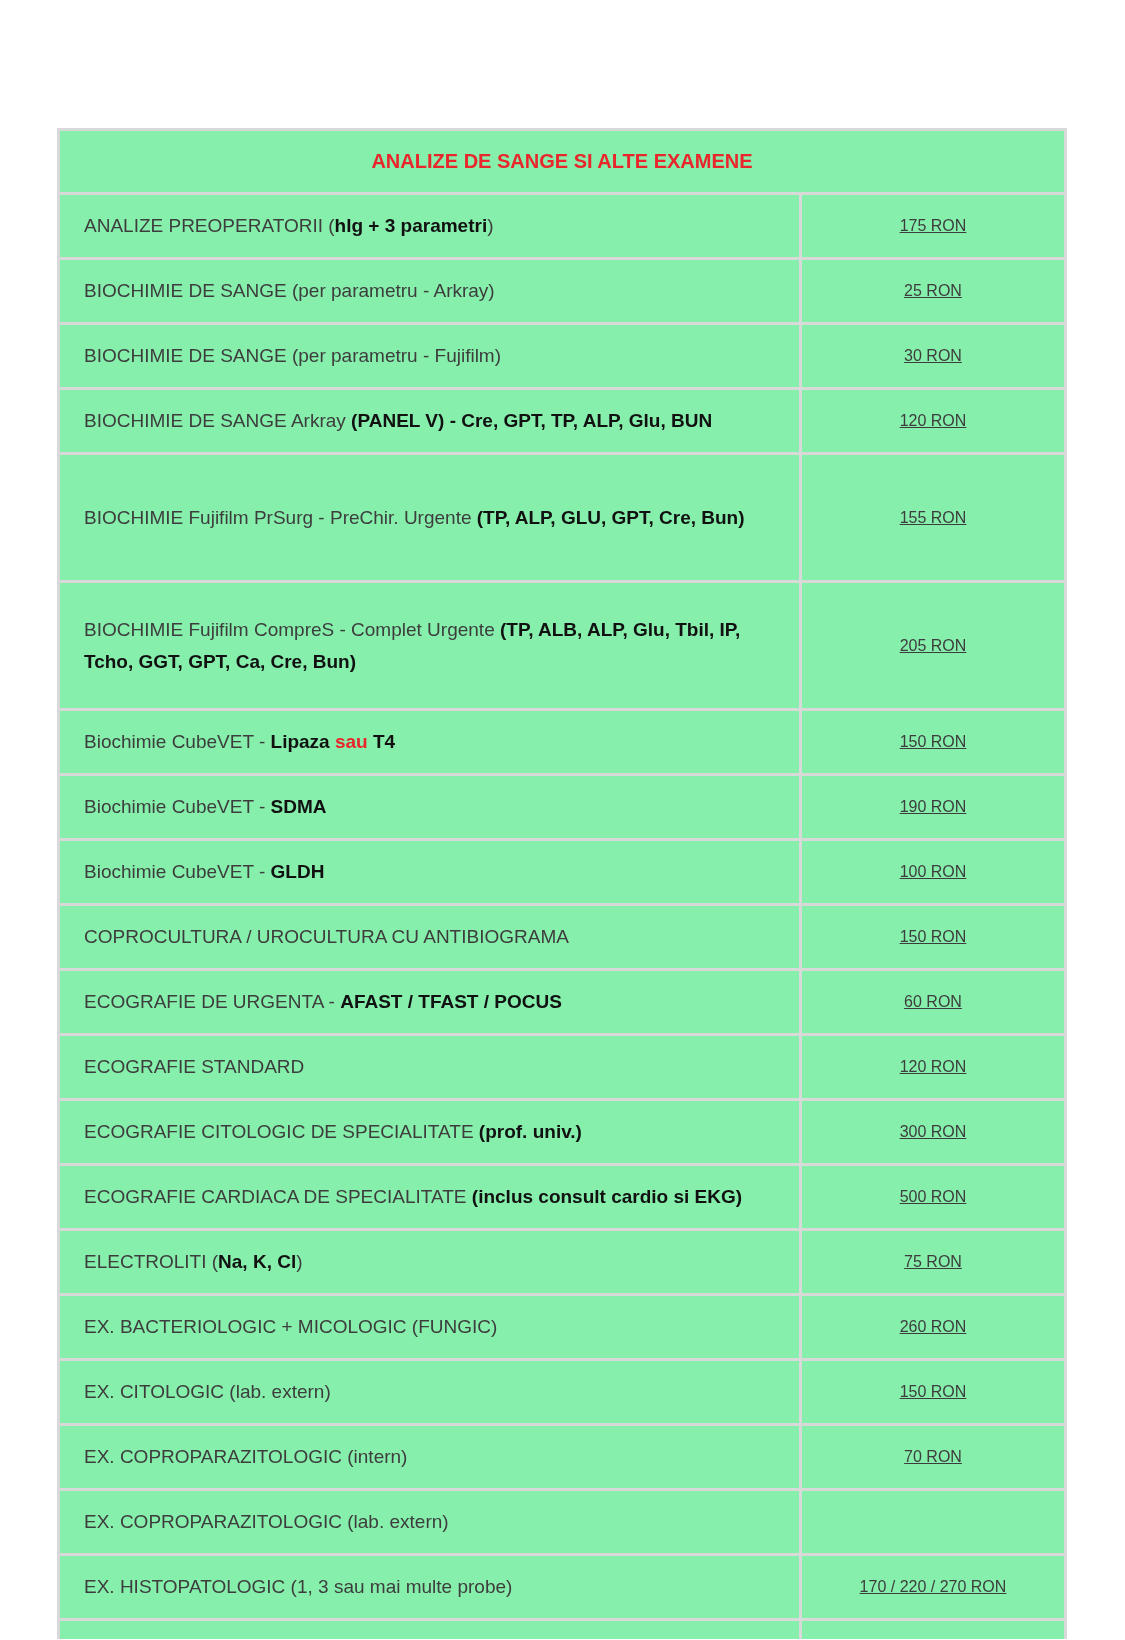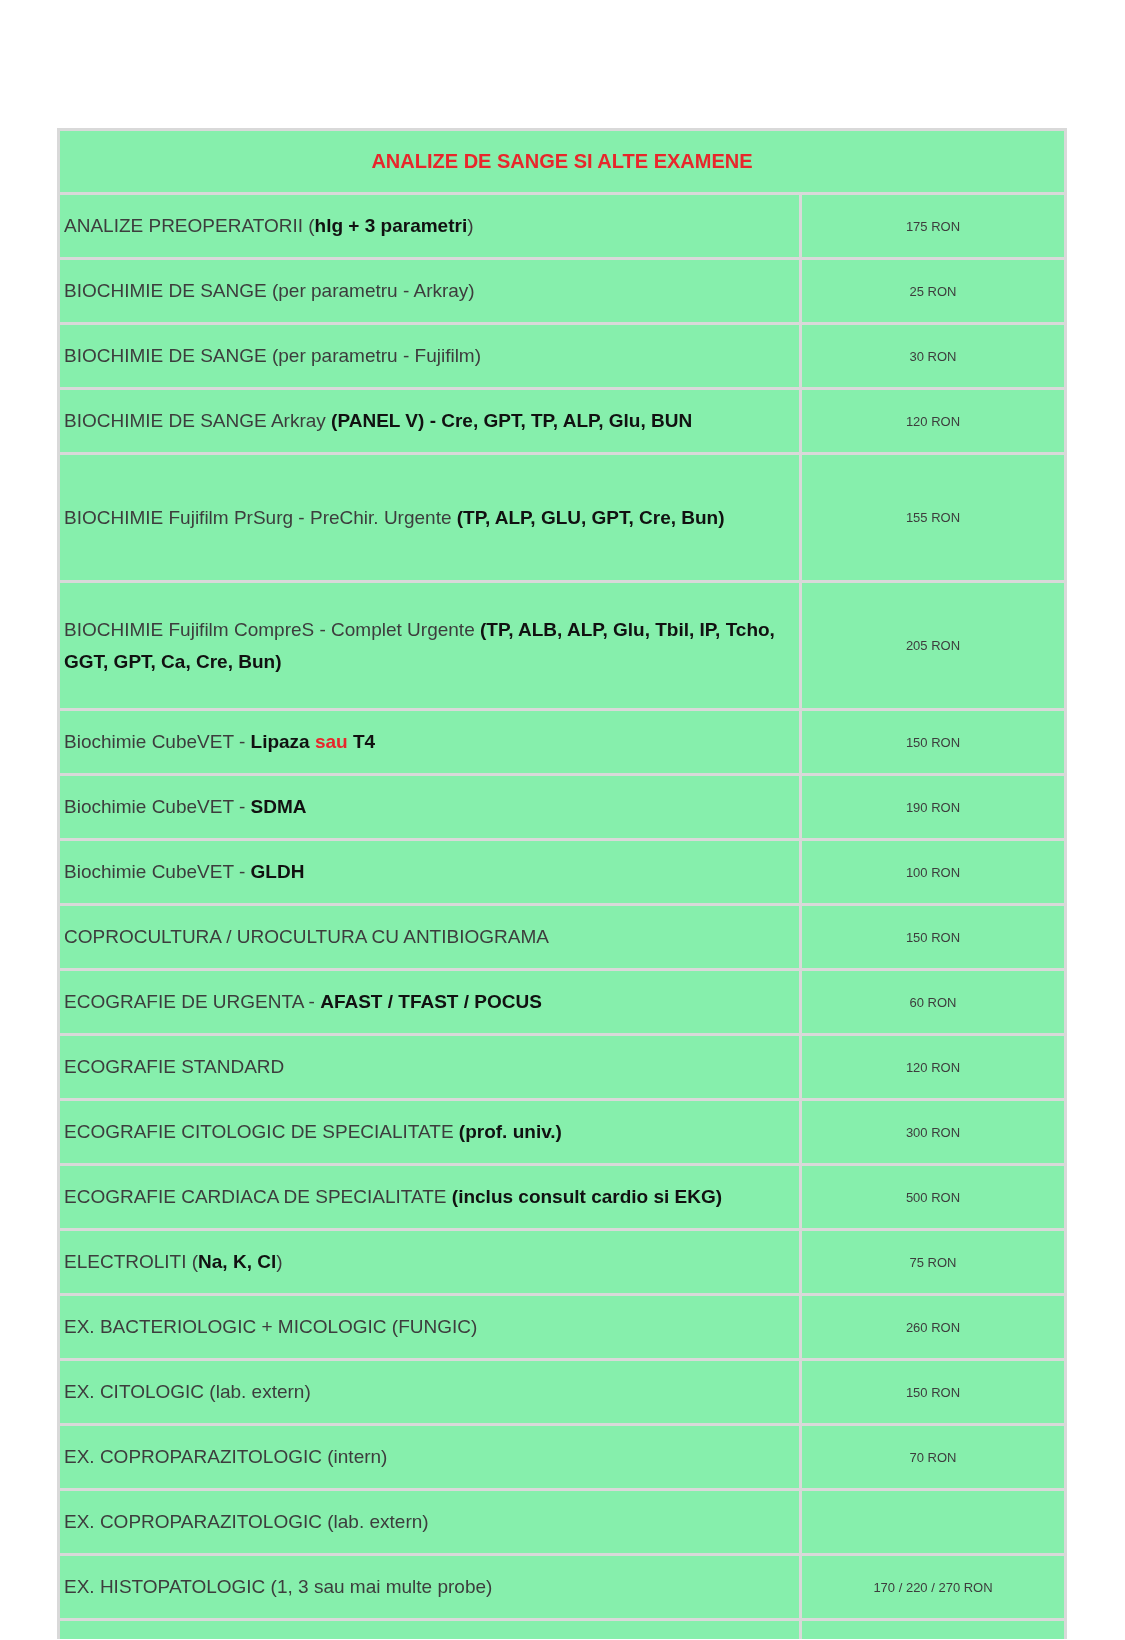--- a/index.html
+++ b/index.html
@@ -36,29 +36,30 @@
   .row.tall { height: 128px; }
   .row.header-row { height: 64px; }
   .row.partial { height: 18px; border-bottom: none; }
   .cell {
     display: flex;
     align-items: center;
   }
   .name-cell {
     width: 742px;
     border-right: 3px solid var(--border-color);
-    padding: 6px 16px 6px 4px;
+    padding: 6px 16px 6px 24px;
   }
   .price-cell {
     flex: 1;
     justify-content: center;
     text-align: center;
     padding: 6px 8px;
-    font-size: 13px;
+    font-size: 16px;
     color: var(--text-normal);
+    text-decoration: underline;
   }
   .header-cell {
     flex: 1;
     justify-content: center;
     text-align: center;
     font-size: 20px;
     font-weight: bold;
     color: var(--accent-red);
   }
   .name-text {

